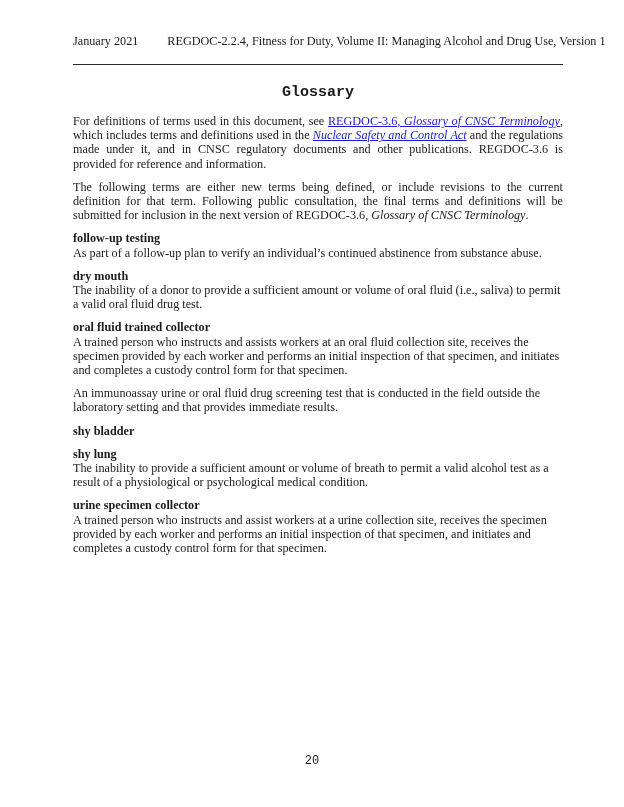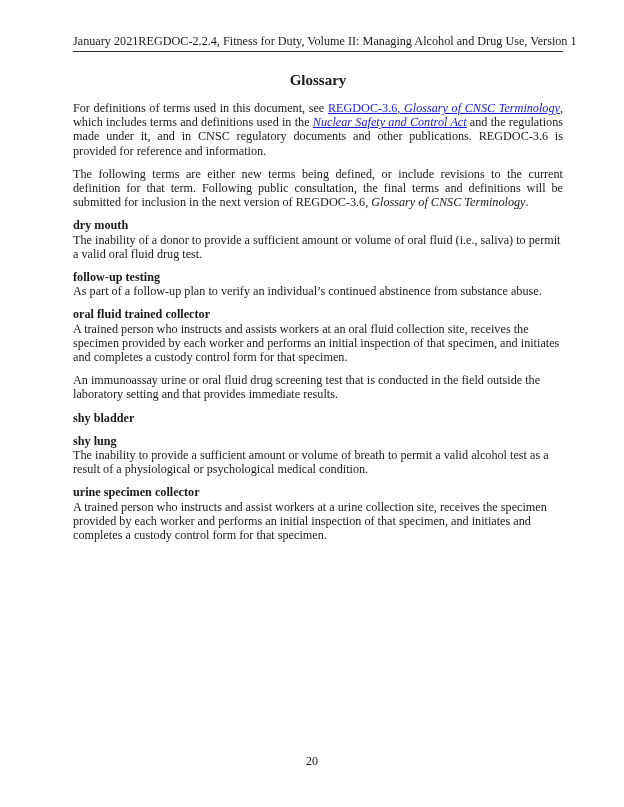--- a/index.html
+++ b/index.html
@@ -19,32 +19,34 @@
     background: #ffffff;
     padding: 0 61px 0 73px;
   }
   .header {
     margin-top: 35px;
     display: flex;
     justify-content: space-between;
     align-items: baseline;
     font-size: 12.2px;
     line-height: 13px;
-    padding-bottom: 3px;
+    padding-bottom: 16px;
     border-bottom: 1.2px solid #2b2b2b;
+    gap: 29px;
   }
   .header .date { white-space: nowrap; }
   .header .doc-title { white-space: nowrap; }
   .page-title {
     margin-top: 20px;
     margin-bottom: 13px;
     text-align: center;
     font-weight: bold;
     font-size: 15px;
     line-height: 16px;
+    font-family: Liberation Mono, monospace;
   }
   .body-text {
     font-size: 12.2px;
     line-height: 14.2px;
   }
   p.para {
     margin-bottom: 9px;
     text-align: justify;
   }
   .term-block {
@@ -60,20 +62,21 @@
   }
   .ital { font-style: italic; font-family: Liberation Serif, serif; }
   .footer {
     position: absolute;
     top: 720px;
     left: 0;
     width: 624px;
     text-align: center;
     font-size: 12px;
     line-height: 13px;
+    font-family: Liberation Mono, monospace;
   }
 </style>
 </head>
 <body>
 
 <div class="page">
 
   <div class="header">
     <span class="date">January 2021</span>
     <span class="doc-title">REGDOC-2.2.4, Fitness for Duty, Volume II: Managing Alcohol and Drug Use, Version 1</span>
@@ -81,27 +84,27 @@
 
   <h1 class="page-title">Glossary</h1>
 
   <div class="body-text">
 
     <p class="para"><span>For definitions of terms used in this document, see </span><a class="doc-link"><span>REGDOC-3.6, </span><span class="ital">Glossary of CNSC Terminology</span></a><span>, which includes terms and definitions used in the </span><a class="doc-link ital">Nuclear Safety and Control Act</a><span> and the regulations made under it, and in CNSC regulatory documents and other publications. REGDOC-3.6 is provided for reference and information.</span></p>
 
     <p class="para"><span>The following terms are either new terms being defined, or include revisions to the current definition for that term. Following public consultation, the final terms and definitions will be submitted for inclusion in the next version of REGDOC-3.6, </span><span class="ital">Glossary of CNSC Terminology</span><span>.</span></p>
 
     <div class="term-block">
-      <div class="term-name">dry mouth</div>
-      <div class="term-def">The inability of a donor to provide a sufficient amount or volume of oral fluid (i.e., saliva) to permit a valid oral fluid drug test.</div>
+      <div class="term-name">follow-up testing</div>
+      <div class="term-def">As part of a follow-up plan to verify an individual’s continued abstinence from substance abuse.</div>
     </div>
 
     <div class="term-block">
-      <div class="term-name">follow-up testing</div>
-      <div class="term-def">As part of a follow-up plan to verify an individual’s continued abstinence from substance abuse.</div>
+      <div class="term-name">dry mouth</div>
+      <div class="term-def">The inability of a donor to provide a sufficient amount or volume of oral fluid (i.e., saliva) to permit a valid oral fluid drug test.</div>
     </div>
 
     <div class="term-block">
       <div class="term-name">oral fluid trained collector</div>
       <div class="term-def">A trained person who instructs and assists workers at an oral fluid collection site, receives the specimen provided by each worker and performs an initial inspection of that specimen, and initiates and completes a custody control form for that specimen.</div>
     </div>
 
     <div class="term-block">
       <div class="term-def">An immunoassay urine or oral fluid drug screening test that is conducted in the field outside the laboratory setting and that provides immediate results.</div>
     </div>

